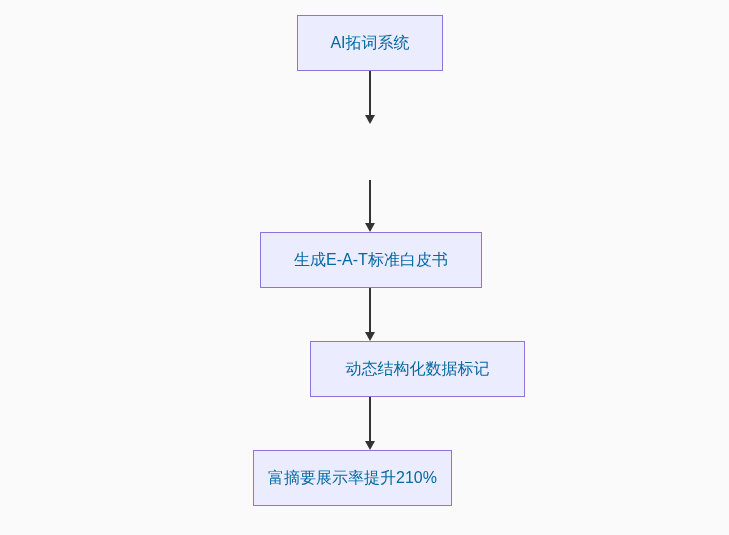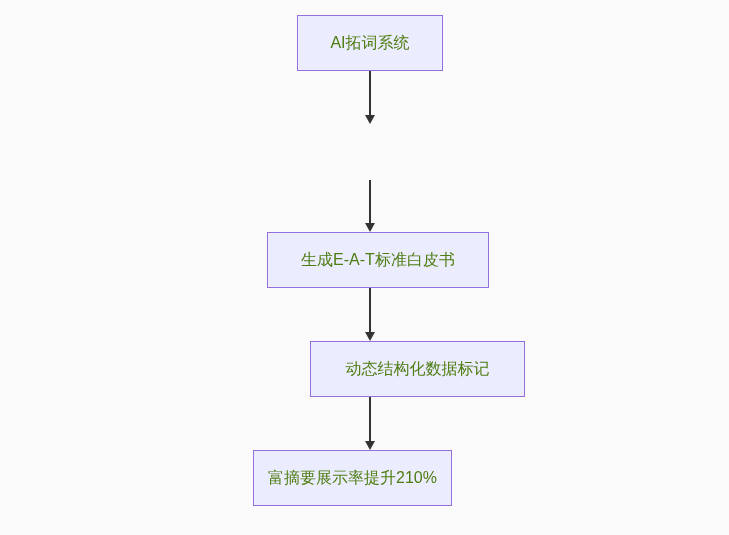--- a/index.html
+++ b/index.html
@@ -19,21 +19,21 @@
     position: absolute;
     box-sizing: border-box;
     height: 56px;
     background: #ececff;
     border: 1px solid #9370db;
     display: flex;
     align-items: center;
     justify-content: center;
   }
   .node-label {
-    color: #4d7c0f;
+    color: #0369a1;
     font-size: 16px;
     line-height: 1;
     white-space: nowrap;
     text-align: center;
   }
   .connector {
     position: absolute;
     display: block;
   }
 </style>
@@ -50,21 +50,21 @@
     <line x1="7" y1="0" x2="7" y2="45" stroke="#333333" stroke-width="2"></line>
     <polygon points="7,53 2,44 12,44" fill="#333333"></polygon>
   </svg>
 
 
   <svg class="connector" style="left:363px; top:180px;" width="14" height="52" viewBox="0 0 14 52">
     <line x1="7" y1="0" x2="7" y2="44" stroke="#333333" stroke-width="2"></line>
     <polygon points="7,52 2,43 12,43" fill="#333333"></polygon>
   </svg>
 
-  <div class="node" style="left:260px; top:232px; width:222px;margin-left:7px;">
+  <div class="node" style="left:260px; top:232px; width:222px;">
     <span class="node-label">生成E-A-T标准白皮书</span>
   </div>
 
   <svg class="connector" style="left:363px; top:288px;" width="14" height="53" viewBox="0 0 14 53">
     <line x1="7" y1="0" x2="7" y2="45" stroke="#333333" stroke-width="2"></line>
     <polygon points="7,53 2,44 12,44" fill="#333333"></polygon>
   </svg>
 
   <div class="node" style="left:263px; top:341px; width:215px;margin-left:47px;">
     <span class="node-label">动态结构化数据标记</span>

